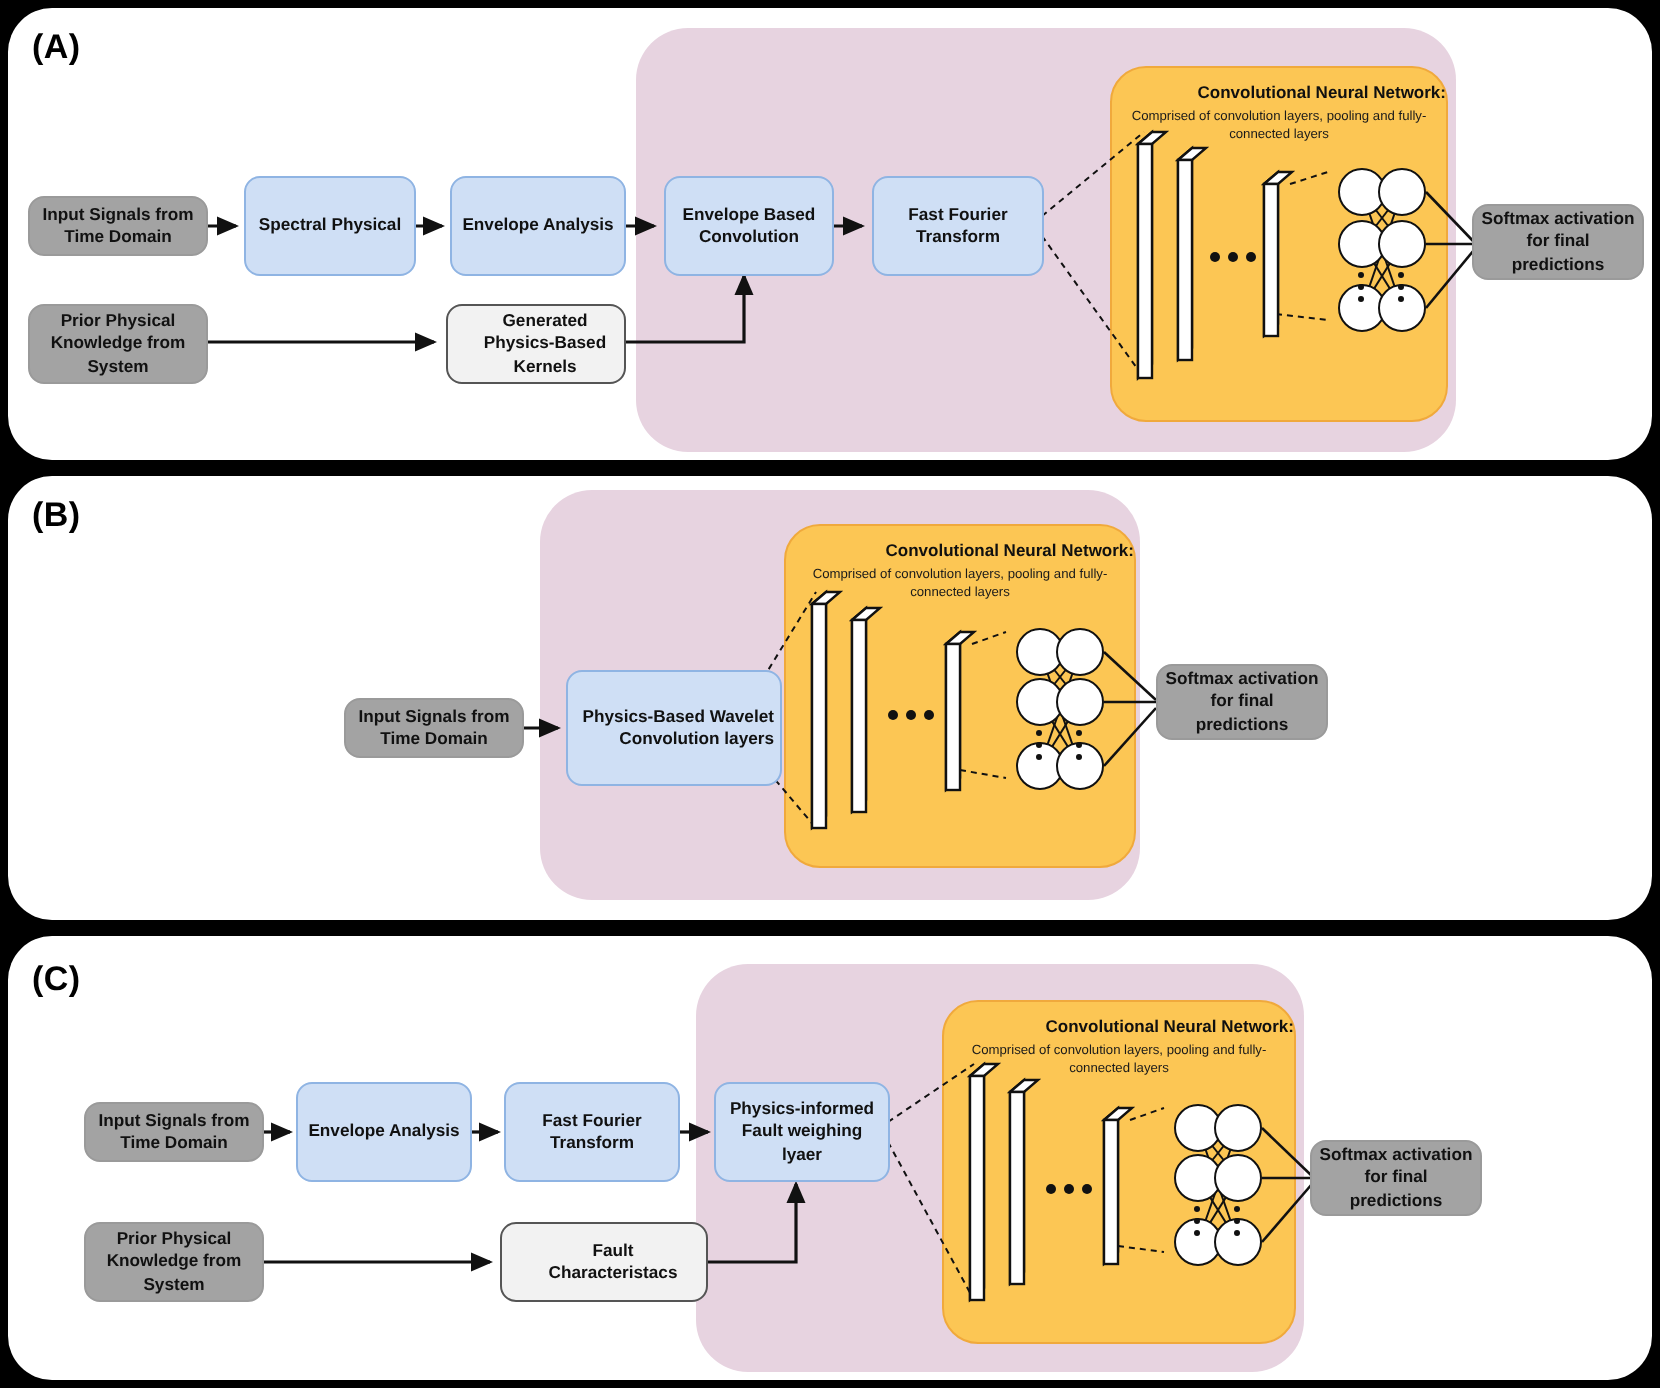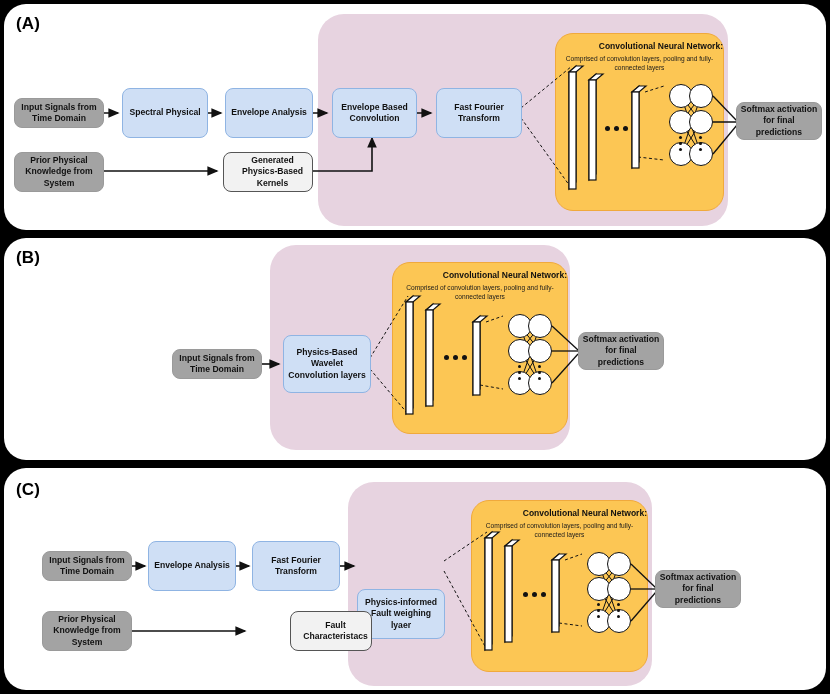--- a/index.html
+++ b/index.html
@@ -310,21 +310,21 @@
     <div class="neuron" style="left:524px;top:76px;width:24px;height:24px;"></div>
     <div class="neuron" style="left:524px;top:101px;width:24px;height:24px;"></div>
     <div class="neuron" style="left:524px;top:133px;width:24px;height:24px;"></div>
     <div class="dotsv" style="left:534px;top:127px;">
       <i></i>
         <i></i>
         <i></i>
     </div>
 
     <div class="node grey" style="left:168px;top:111px;width:90px;height:30px;">Input Signals from Time Domain</div>
-    <div class="node blue" style="left:279px;top:97px;width:88px;height:58px;">Physics-Based Wavelet Convolution layers</div>
+    <div class="node blue" style="left:279px;top:97px;width:108px;height:58px;text-align:right;">Physics-Based Wavelet Convolution layers</div>
     <div class="node grey" style="left:574px;top:94px;width:86px;height:38px;">Softmax activation for final predictions</div>
   </div>
 
   <div class="panel" id="panel-c">
 
     <div class="pink" style="left:344px;top:14px;width:304px;height:204px;"></div>
 
     <div class="yellow" style="left:467px;top:32px;width:177px;height:172px;">
       <div class="cnn-title" style="top:8px;">Convolutional Neural Network:</div>
       <div class="cnn-sub" style="top:21px;">Comprised of convolution layers, pooling and fully-connected layers</div>
@@ -404,19 +404,19 @@
     <div class="neuron" style="left:603px;top:141px;width:24px;height:24px;"></div>
     <div class="dotsv" style="left:613px;top:135px;">
       <i></i>
         <i></i>
         <i></i>
     </div>
 
     <div class="node grey" style="left:38px;top:83px;width:90px;height:30px;">Input Signals from Time Domain</div>
     <div class="node blue" style="left:144px;top:73px;width:88px;height:50px;">Envelope Analysis</div>
     <div class="node blue" style="left:248px;top:73px;width:88px;height:50px;">Fast Fourier Transform</div>
-    <div class="node blue" style="left:353px;top:73px;width:88px;height:50px;margin-top:48px;">Physics-informed Fault weighing lyaer</div>
+    <div class="node blue" style="left:353px;top:73px;width:88px;height:50px;">Physics-informed Fault weighing lyaer</div>
     <div class="node grey" style="left:38px;top:143px;width:90px;height:40px;">Prior Physical Knowledge from System</div>
-    <div class="node grey-dark" style="left:246px;top:143px;width:82px;height:40px;margin-left:40px;">Fault Characteristacs</div>
+    <div class="node grey-dark" style="left:246px;top:143px;width:104px;height:40px;">Fault Characteristacs</div>
     <div class="node grey" style="left:651px;top:102px;width:86px;height:38px;">Softmax activation for final predictions</div>
   </div>
 
 </div>
 
 </body></html>

